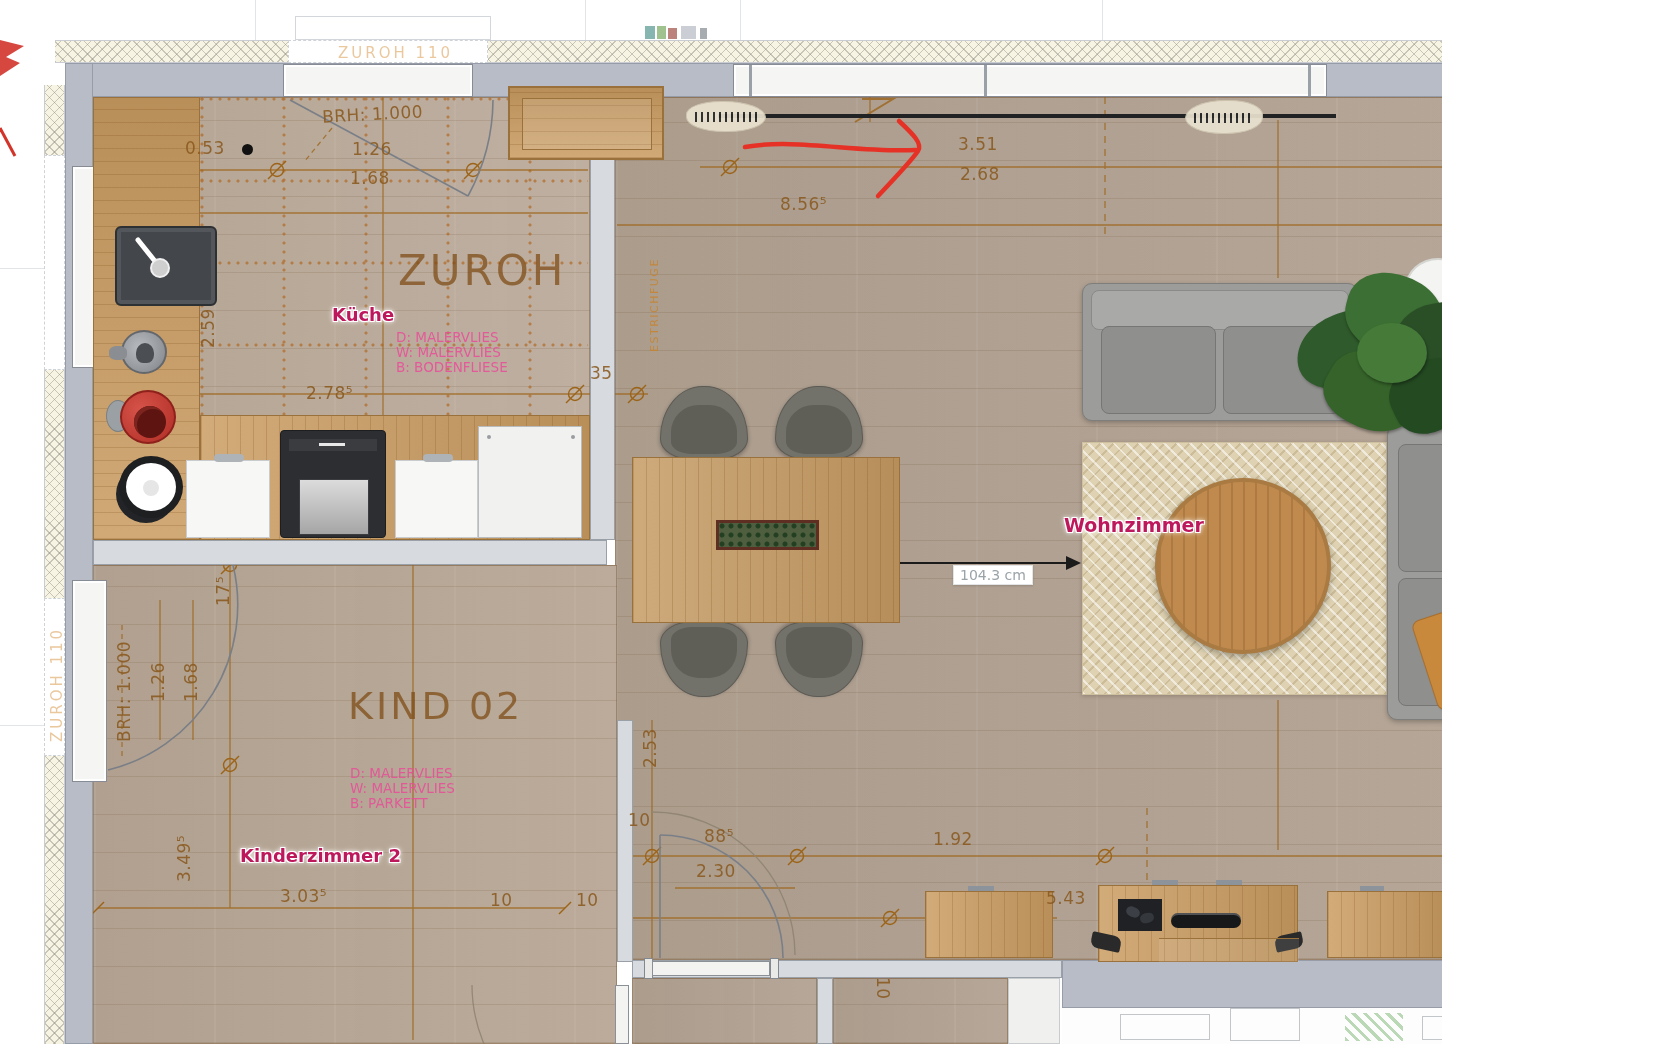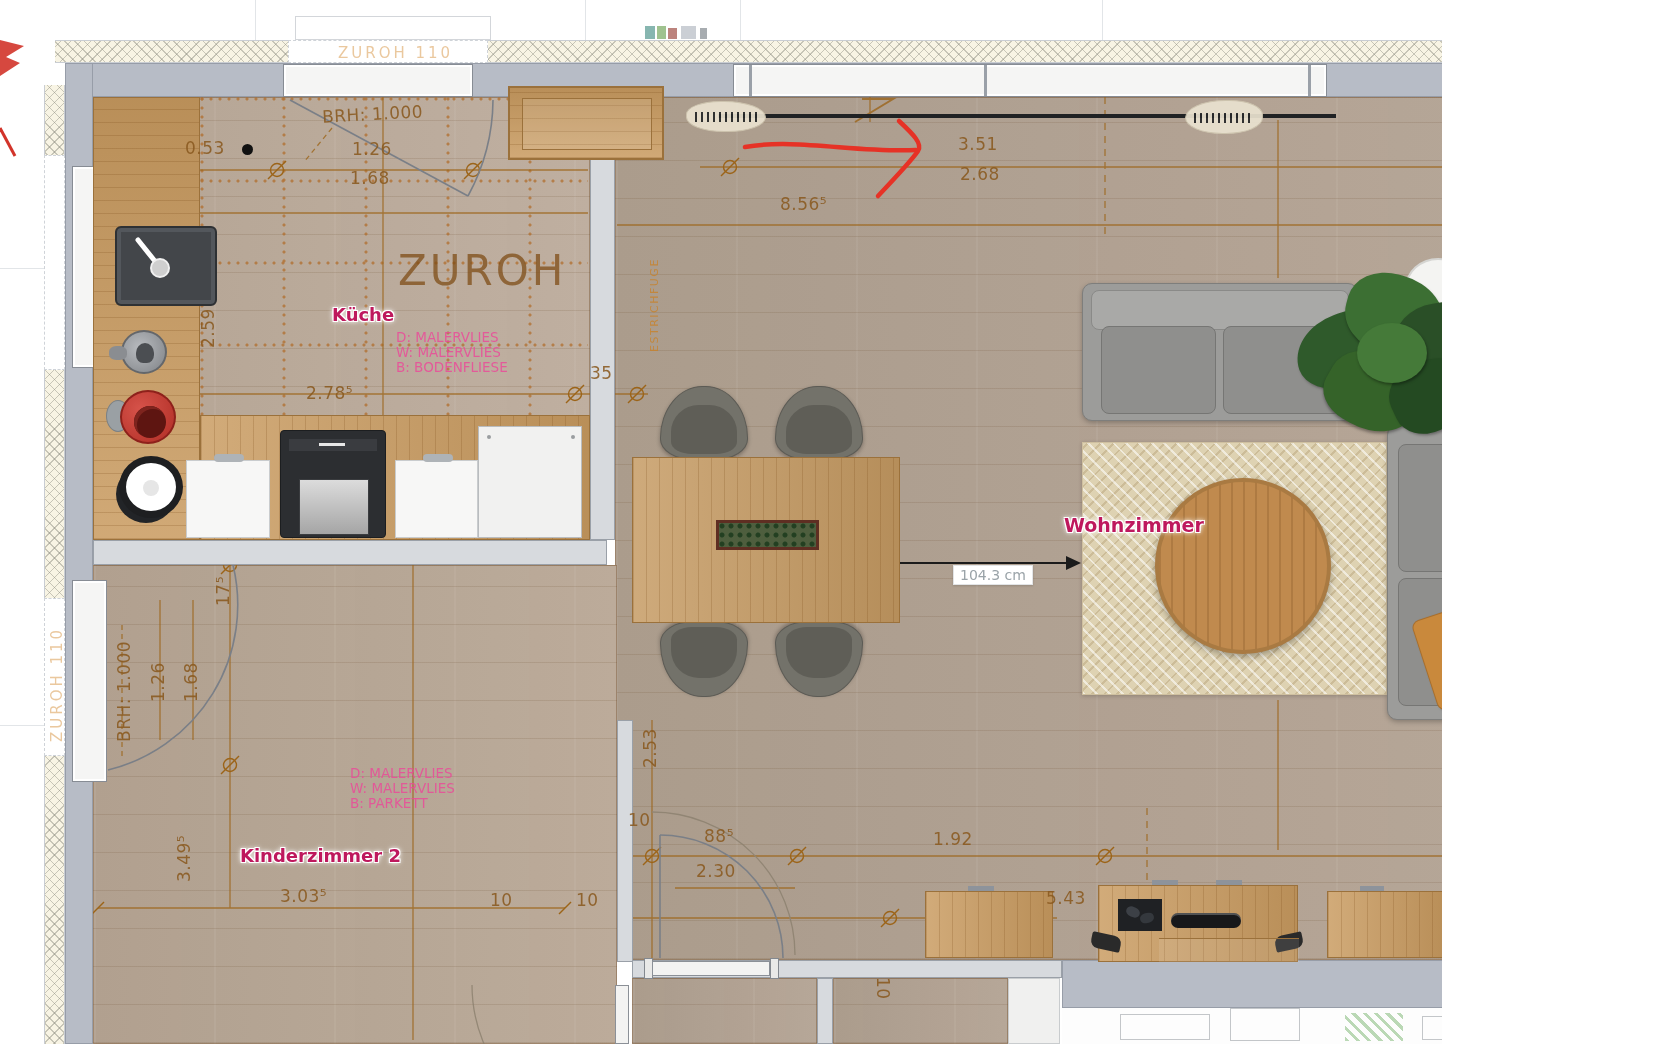--- a/index.html
+++ b/index.html
@@ -343,20 +343,21 @@
     <div>W: MALERVLIES</div>
     <div>B: BODENFLIESE</div>
   </div>
   <div class="estrich" style="left:648px;top:352px;">ESTRICHFUGE</div>
 
   <div class="dim rot" style="left:213px;top:606px;">17⁵</div>
   <div class="dim rot" style="left:114px;top:742px;">BRH: 1.000</div>
   <div class="dim rot" style="left:148px;top:702px;">1.26</div>
   <div class="dim rot" style="left:181px;top:702px;">1.68</div>
   <div class="dim rot" style="left:174px;top:882px;">3.49⁵</div>
+  <div class="roomname" style="left:348px;top:684px;font-size:38px;">KIND 02</div>
   <div class="mats" style="left:350px;top:766px;">
     <div>D: MALERVLIES</div>
     <div>W: MALERVLIES</div>
     <div>B: PARKETT</div>
   </div>
   <div class="tag" style="left:240px;top:845px;">Kinderzimmer 2</div>
   <div class="dim" style="left:280px;top:886px;">3.03⁵</div>
   <div class="dim" style="left:490px;top:890px;">10</div>
   <div class="dim" style="left:576px;top:890px;">10</div>
 

